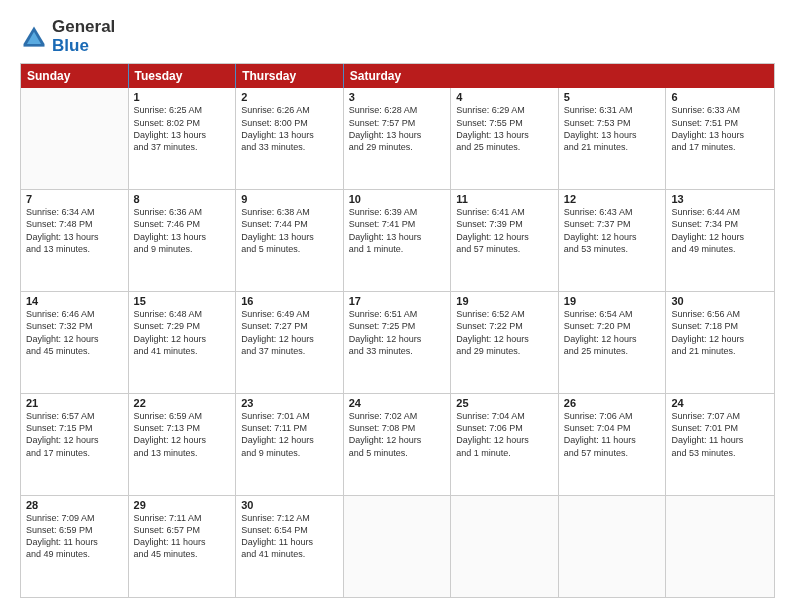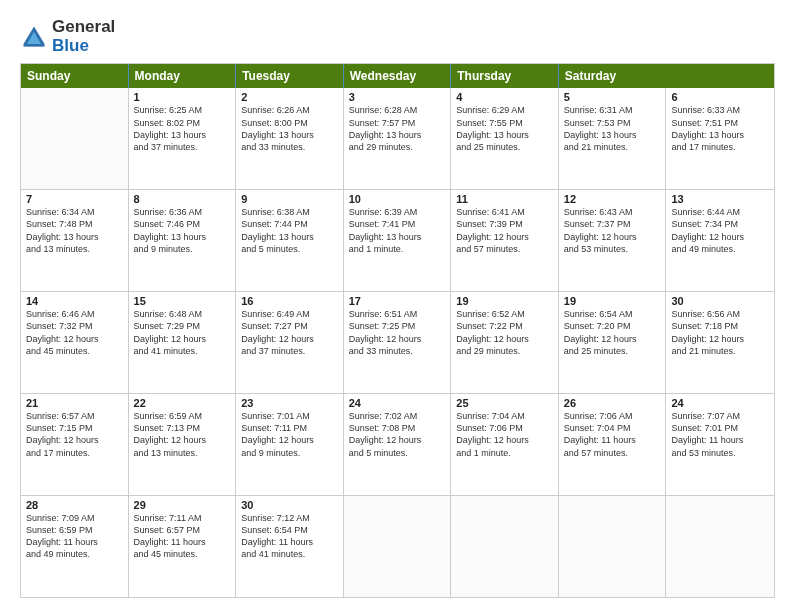--- a/index.html
+++ b/index.html
@@ -53,21 +53,21 @@
     }
     .calendar {
       flex: 1;
       display: flex;
       flex-direction: column;
       border: 1px solid #ccc;
     }
     .cal-header {
       display: grid;
       grid-template-columns: repeat(7, 1fr);
-      background: #4d7c0f;
+      background: #b91c1c;
     }
     .cal-header-cell {
       color: #fff;
       font-size: 12px;
       font-weight: bold;
       padding: 5px 6px;
       border-right: 1px solid #4a8bc4;
       text-align: left;
     }
     .cal-header-cell:last-child { border-right: none; }
@@ -123,23 +123,21 @@
     </div>
     <div class="title-block">
       <div class="month-title"></div>
       <div class="location"></div>
     </div>
   </div>
 
   <div class="calendar">
     <div class="cal-header">
     <div class="cal-header-cell">Sunday</div>
-        <div class="cal-header-cell">Monday</div>
         <div class="cal-header-cell">Tuesday</div>
-        <div class="cal-header-cell">Wednesday</div>
         <div class="cal-header-cell">Thursday</div>
         <div class="cal-header-cell">Saturday</div>
       </div>
     <div class="cal-body">
     <div class="cal-row">
           <div class="cal-cell empty"></div>
           <div class="cal-cell">
             <div class="day-number">1</div>
             <div class="cell-info">Sunrise: 6:25 AM<br>Sunset: 8:02 PM<br>Daylight: 13 hours<br>and 37 minutes.</div>
           </div>

